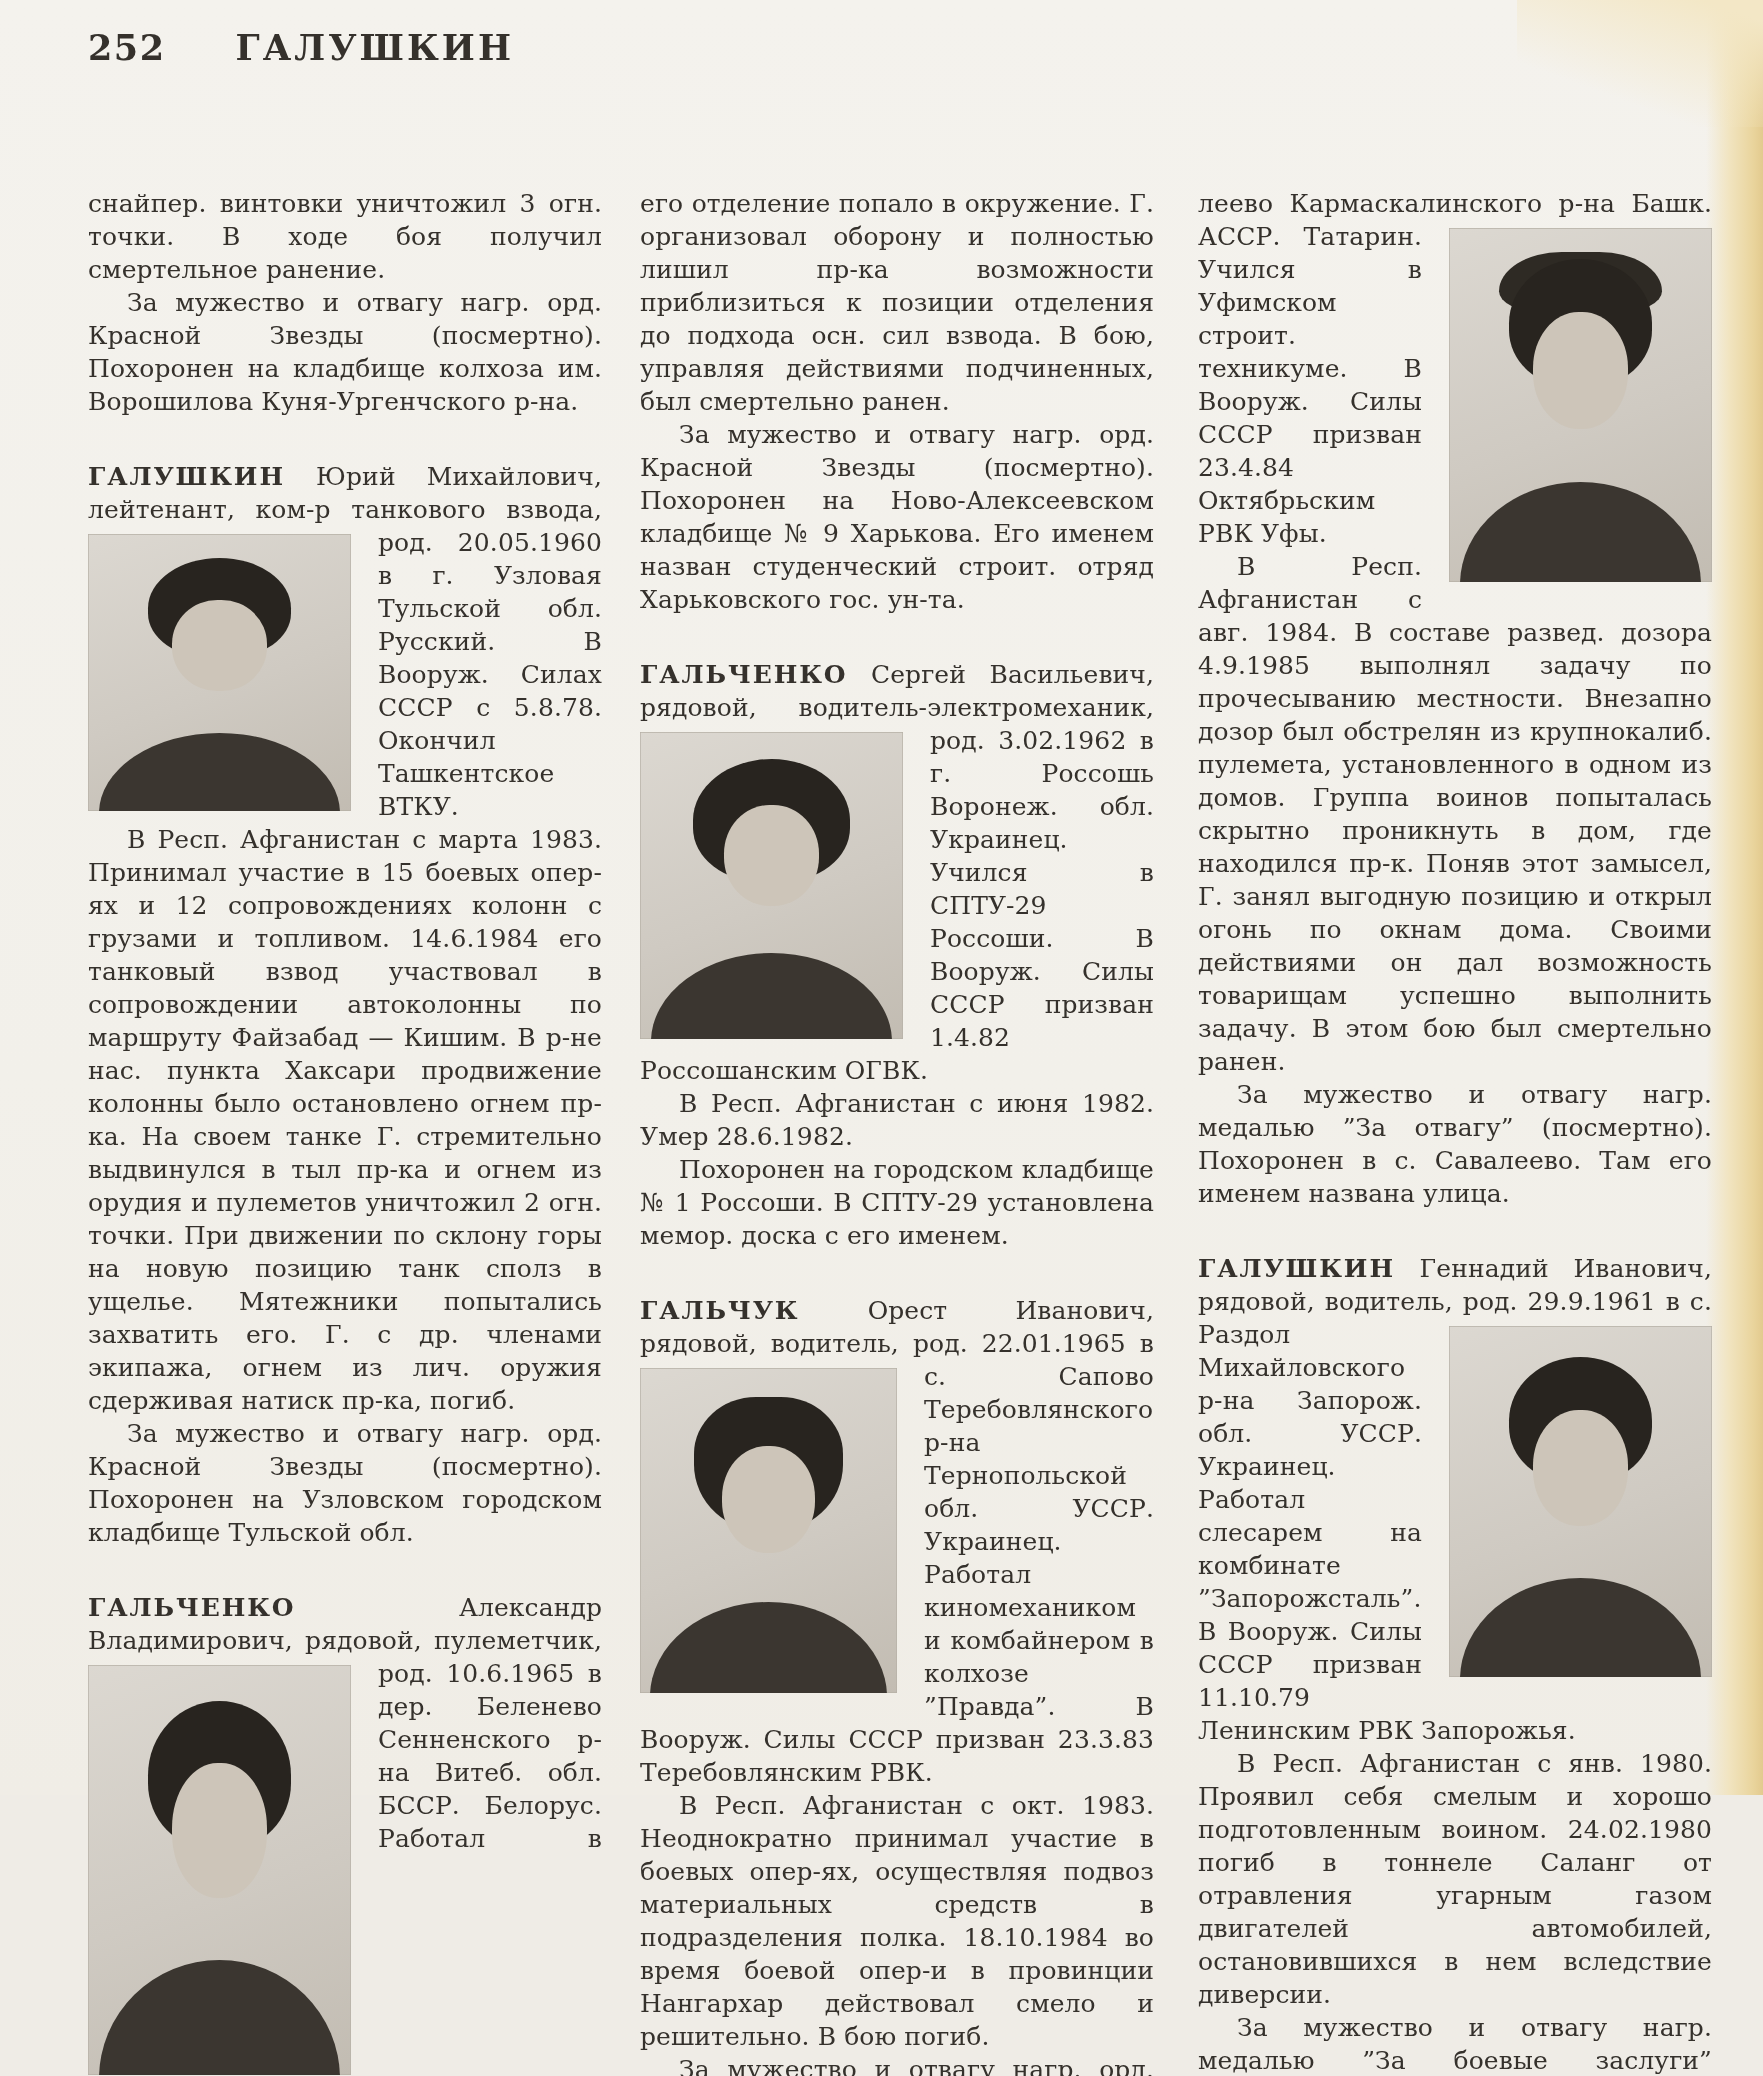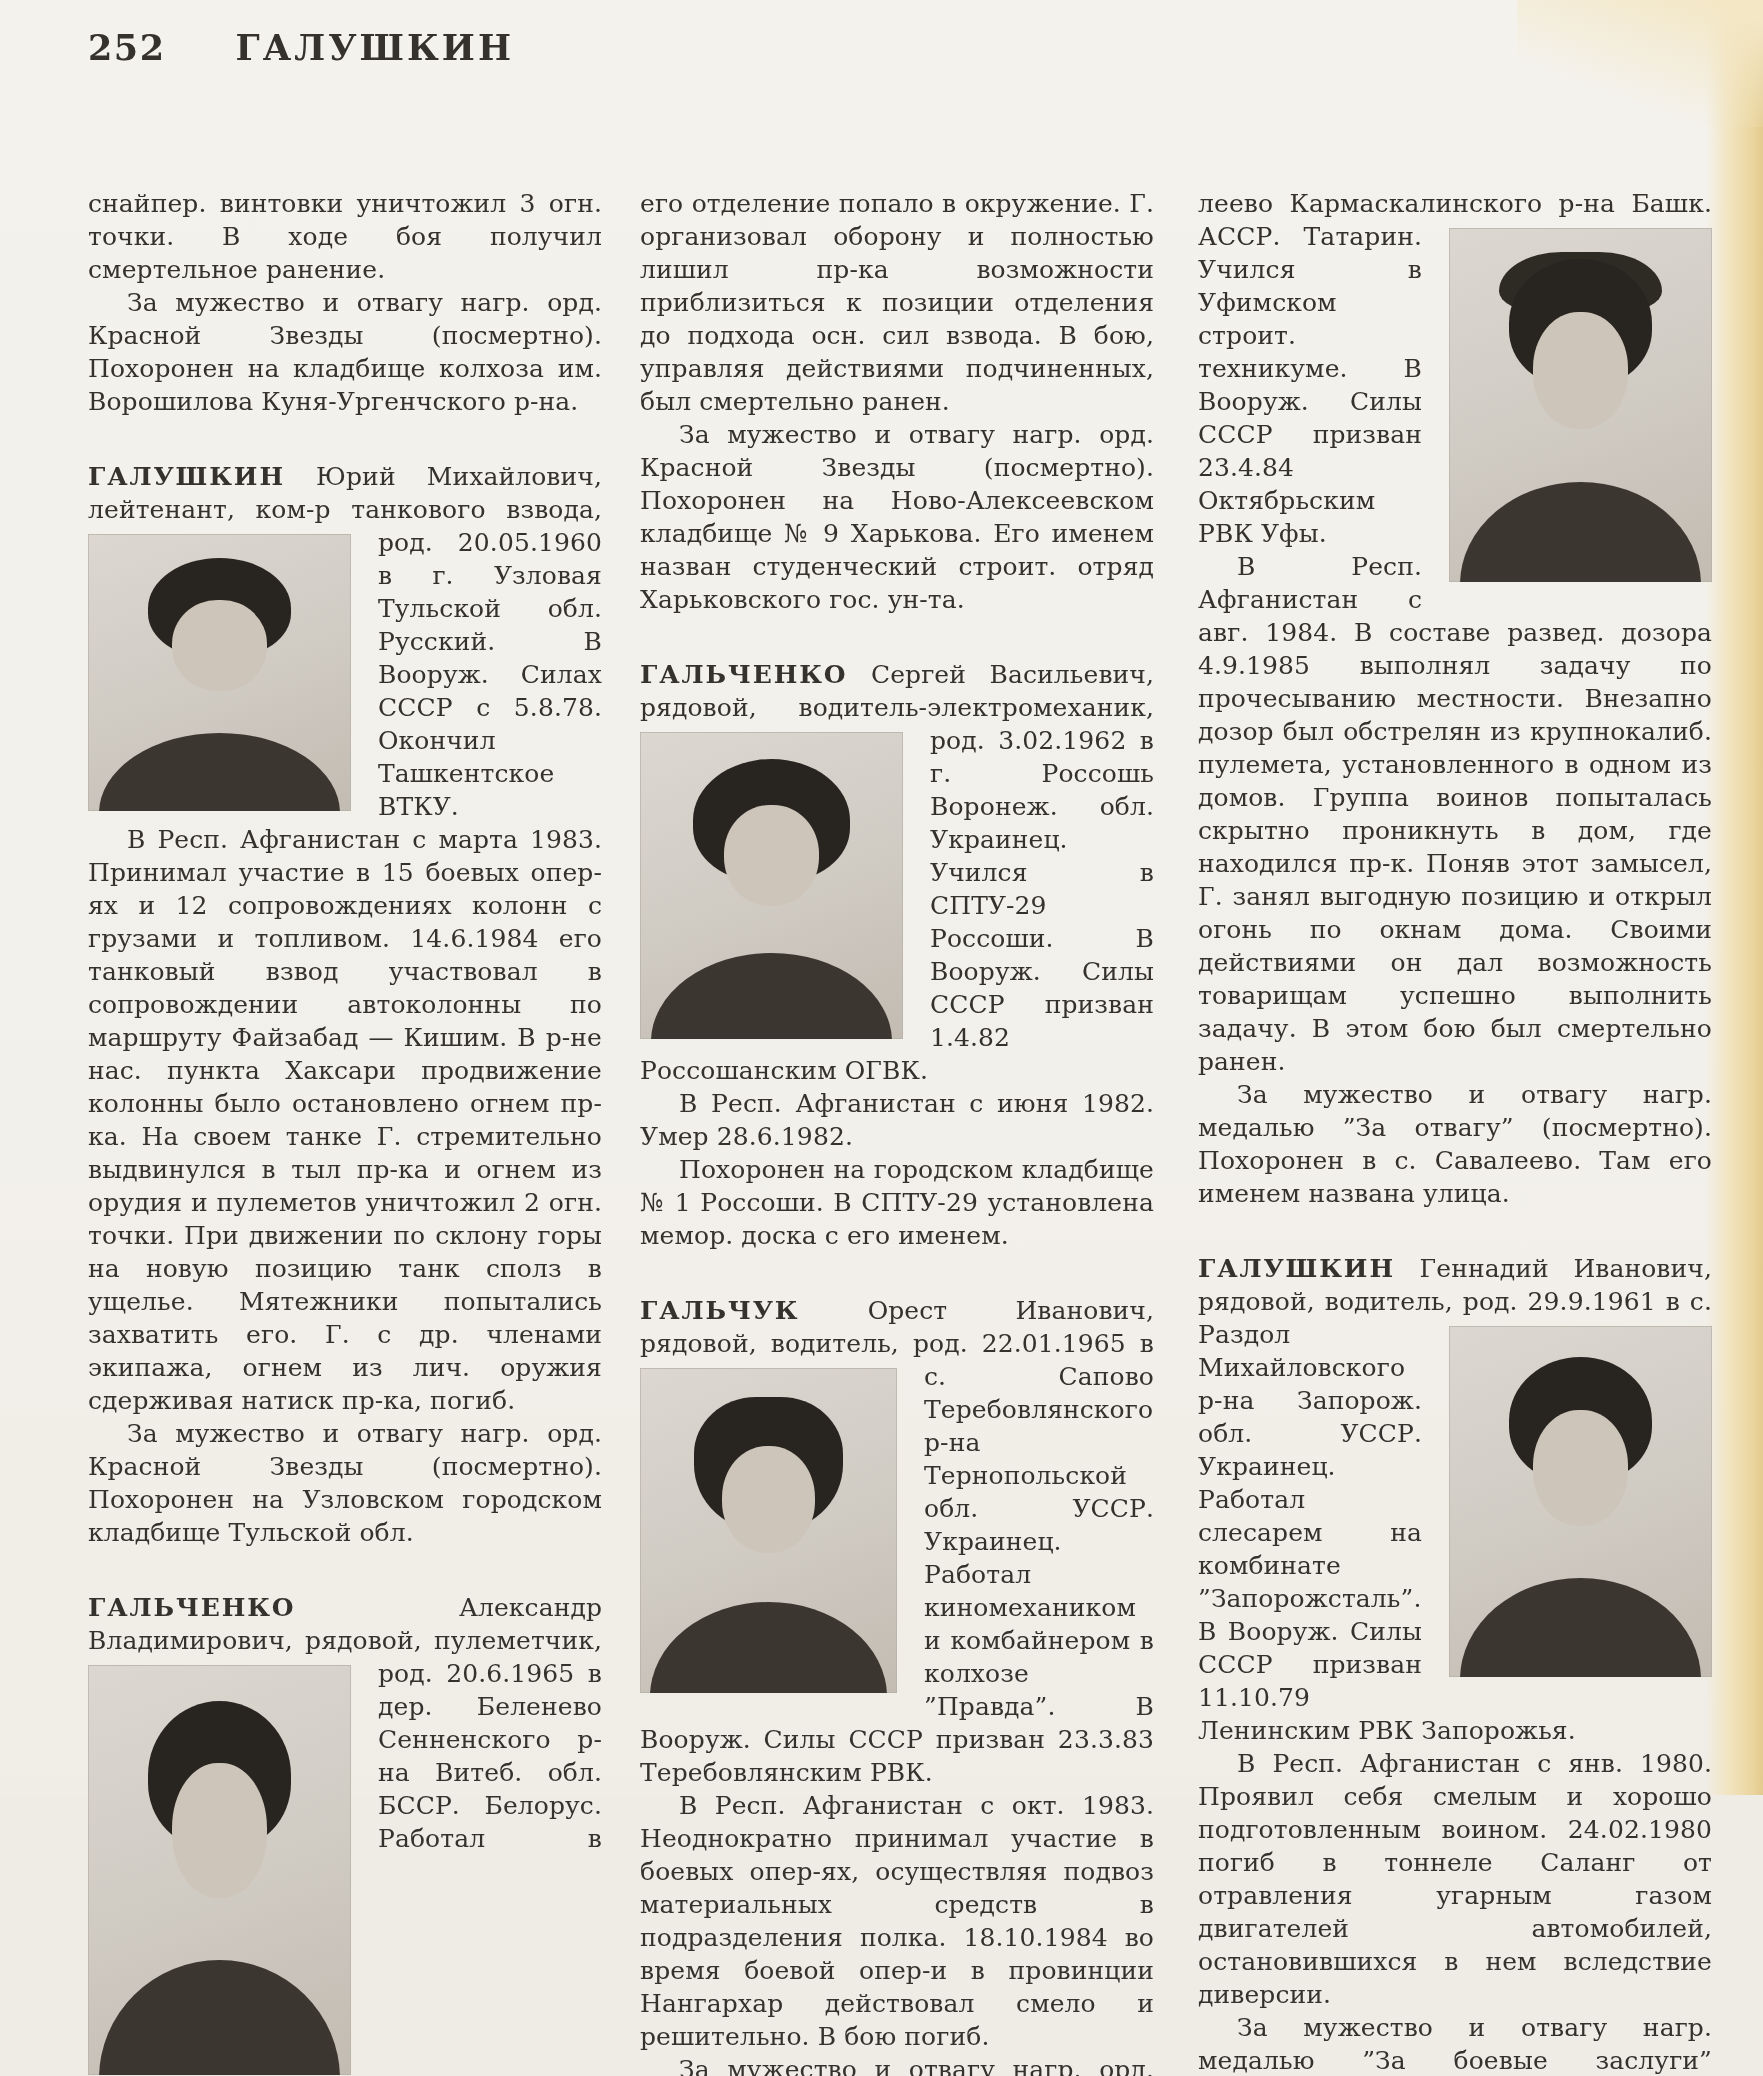--- a/index.html
+++ b/index.html
@@ -68,21 +68,21 @@
             <span class="hair"></span>
             <span class="face"></span>
             <span class="torso"></span>
           </span>
         <span>20.05.1960 в г. Узловая Тульской обл. Русский. В Вооруж. Силах СССР с 5.8.78. Окончил Ташкентское ВТКУ.</span></p>
       <p class="ind">В Респ. Афганистан с марта 1983. Принимал участие в 15 боевых опер-ях и 12 сопровождениях колонн с грузами и топливом. 14.6.1984 его танковый взвод участвовал в сопровождении автоколонны по маршруту Файзабад — Кишим. В р-не нас. пункта Хаксари продвижение колонны было остановлено огнем пр-ка. На своем танке Г. стремительно выдвинулся в тыл пр-ка и огнем из орудия и пулеметов уничтожил 2 огн. точки. При движении по склону горы на новую позицию танк сполз в ущелье. Мятежники попытались захватить его. Г. с др. членами экипажа, огнем из лич. оружия сдерживая натиск пр-ка, погиб.</p>
       <p class="ind">За мужество и отвагу нагр. орд. Красной Звезды (посмертно). Похоронен на Узловском городском кладбище Тульской обл.</p>
     </div>
 
     <div class="entry">
-      <p><b class="surname">ГАЛЬЧЕНКО</b> <span>Александр Владимирович, рядовой, пулеметчик, род. 20.6.1965 в</span>
+      <p><b class="surname">ГАЛЬЧЕНКО</b> <span>Александр Владимирович, рядовой, пулеметчик, род. 10.6.1965 в</span>
         <span class="photo left ph-galkevich">
             <span class="hair"></span>
             <span class="face"></span>
             <span class="torso"></span>
           </span>
         <span>дер. Беленево Сенненского р-на Витеб. обл. БССР. Белорус. Работал в райсельхозтехнике пгт Богушевск. В Вооруж. Силы СССР призван 29.9.83 Сенненским РВК.</span></p>
 
     </div>
 
   </section>

